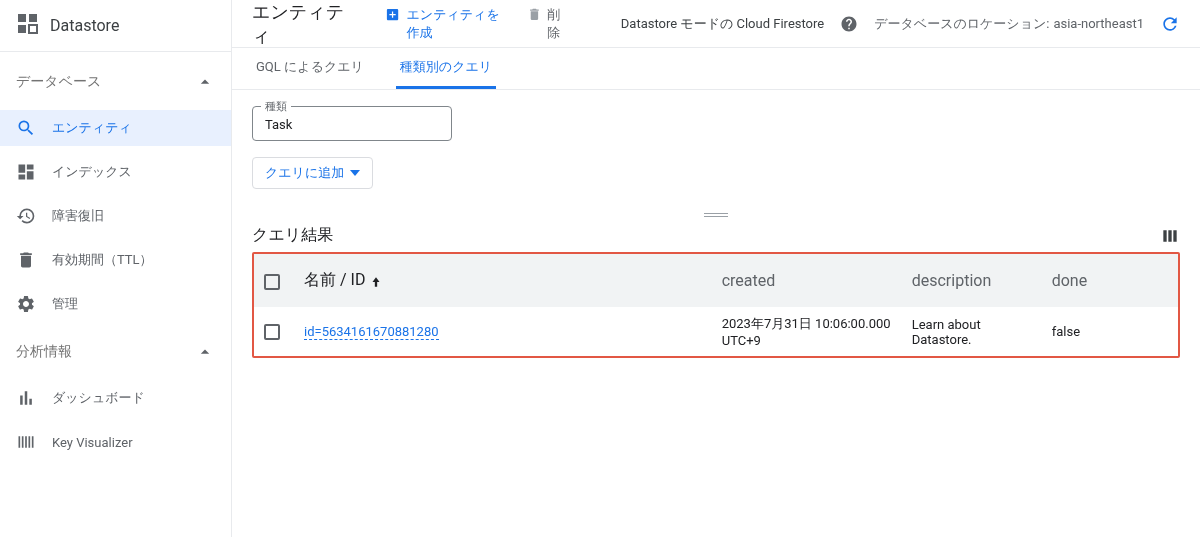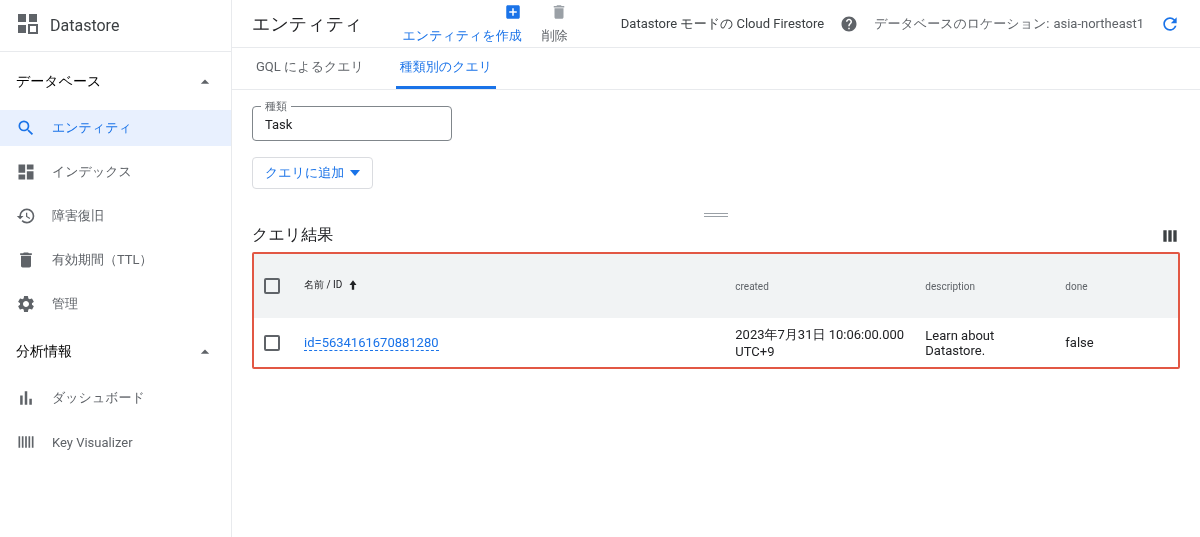--- a/index.html
+++ b/index.html
@@ -5,33 +5,33 @@
     * { margin: 0; padding: 0; box-sizing: border-box; font-family: 'Google Sans', Roboto, Arial, sans-serif; }
     body { background: #fff; color: #202124; font-size: 13px; overflow: hidden; }
     .container { display: flex; width: 1200px; height: 537px; }
 
     .sidebar { width: 232px; border-right: 1px solid #e8eaed; display: flex; flex-direction: column; gap: 8px; }
     .sidebar-header { display: flex; align-items: center; padding: 12px 16px; border-bottom: 1px solid #e8eaed; gap: 10px; }
     .product-icon { display: inline-block; }
     .product-icon svg { width: 24px; height: 24px; }
     .product-name { font-size: 16px; color: #3c4043; }
 
-    .nav-section-header { display: flex; justify-content: space-between; align-items: center; padding: 12px 16px 10px 16px; font-size: 14px; color: #000000; cursor: pointer; }
+    .nav-section-header { display: flex; justify-content: space-between; align-items: center; padding: 12px 16px 10px 16px; font-size: 14px; color: #737373; cursor: pointer; }
     .chevron { width: 20px; height: 20px; }
 
     .nav-item { display: flex; align-items: center; padding: 8px 16px; gap: 16px; font-size: 13px; color: #5f6368; cursor: pointer; }
     .nav-item.active { background: #e8f0fe; color: #1a73e8; border-left: 0; }
     .nav-item.active .nav-icon { color: #1a73e8; }
     .nav-icon { width: 20px; height: 20px; color: #5f6368; display: flex; align-items: center; justify-content: center; }
     .nav-label { flex: 1; }
 
     .main { flex: 1; display: flex; flex-direction: column; }
     .topbar { display: flex; align-items: center; padding: 8px 20px; border-bottom: 1px solid #e8eaed; gap: 20px; height: 48px; }
     .page-title { font-size: 18px; color: #202124; margin-right: 20px; }
-    .top-action { display: flex; align-items: flex-end; gap: 6px; color: #1a73e8; font-size: 13px; cursor: pointer; flex-direction: column; }
+    .top-action { display: flex; align-items: flex-start; gap: 6px; color: #1a73e8; font-size: 13px; cursor: pointer; }
     .top-action.disabled { color: #5f6368; }
     .top-action .icon { width: 18px; height: 18px; display: flex; align-items: center; justify-content: center; }
     .topbar-right { margin-left: auto; display: flex; align-items: center; gap: 16px; white-space: nowrap; padding-left: 32px; }
     .mode-text { font-size: 13px; color: #3c4043; }
     .help-icon { width: 18px; height: 18px; display: inline-flex; color: #5f6368; }
     .location-text { font-size: 13px; color: #5f6368; display: flex; align-items: center; gap: 4px; }
     .refresh-icon { width: 20px; height: 20px; color: #1a73e8; cursor: pointer; }
 
     .tabs { display: flex; border-bottom: 1px solid #e8eaed; padding: 0 20px; gap: 28px; }
     .tab { padding: 10px 4px; font-size: 13px; color: #5f6368; cursor: pointer; border-bottom: 3px solid transparent; }
@@ -55,21 +55,21 @@
     .handle-bar { width: 24px; height: 4px; border-top: 1px solid #9aa0a6; border-bottom: 1px solid #9aa0a6; }
 
     .results-area { padding: 0 20px; }
     .results-header-row { display: flex; align-items: center; justify-content: space-between; padding-bottom: 6px; }
     .results-title { font-size: 16px; color: #202124; }
     .columns-icon { width: 20px; height: 20px; color: #3c4043; cursor: pointer; }
 
     .table-wrap { border: 2px solid #e25744; border-radius: 2px; }
     table { width: 100%; border-collapse: collapse; }
     thead tr { background: #f1f3f4; }
-    th { text-align: left; padding: 24px 10px; font-size: 10px; font-weight: 400; color: #5f6368; }
+    th { text-align: left; padding: 16px 10px; font-size: 16px; font-weight: 400; color: #5f6368; }
     th.name-col { color: #202124; display: flex; align-items: center; gap: 4px; }
     .sort-arrow { width: 14px; height: 14px; }
     td { padding: 8px 10px; font-size: 13px; color: #202124; }
     .checkbox { width: 16px; height: 16px; border: 2px solid #5f6368; border-radius: 2px; display: inline-block; vertical-align: middle; }
     .id-link { color: #1a73e8; text-decoration: none; border-bottom: 1px dashed #1a73e8; }
     .col-check { width: 40px; }
     .col-name { width: 170px; }
     .col-created { width: 190px; }
     .col-desc { width: 140px; }
   </style>

